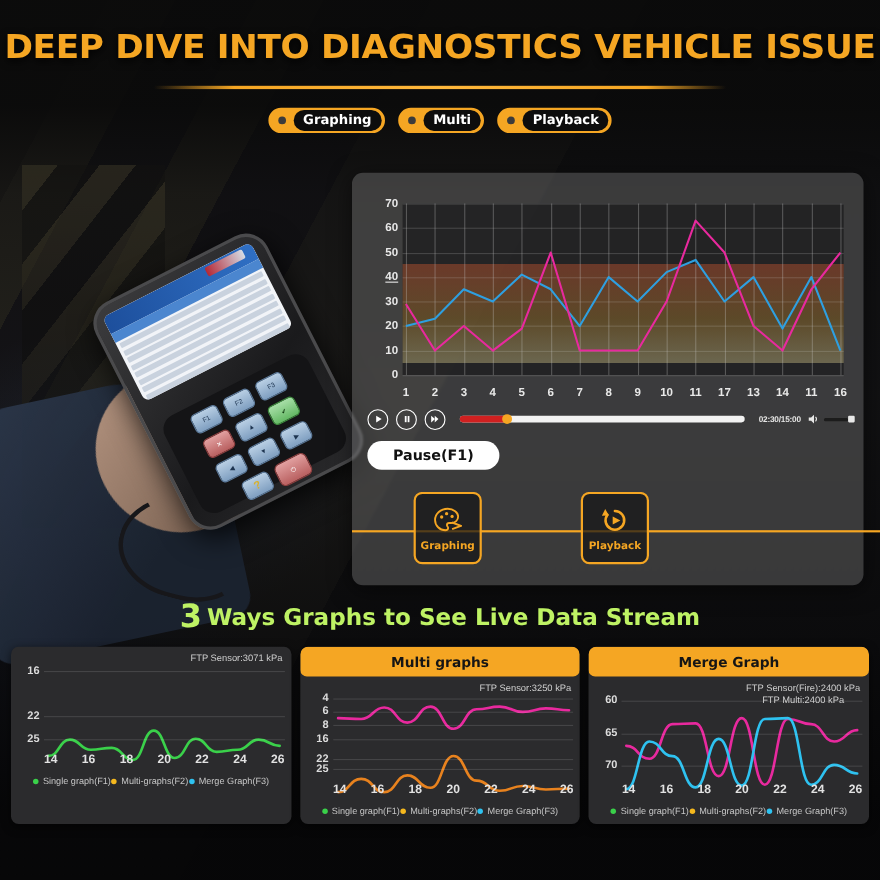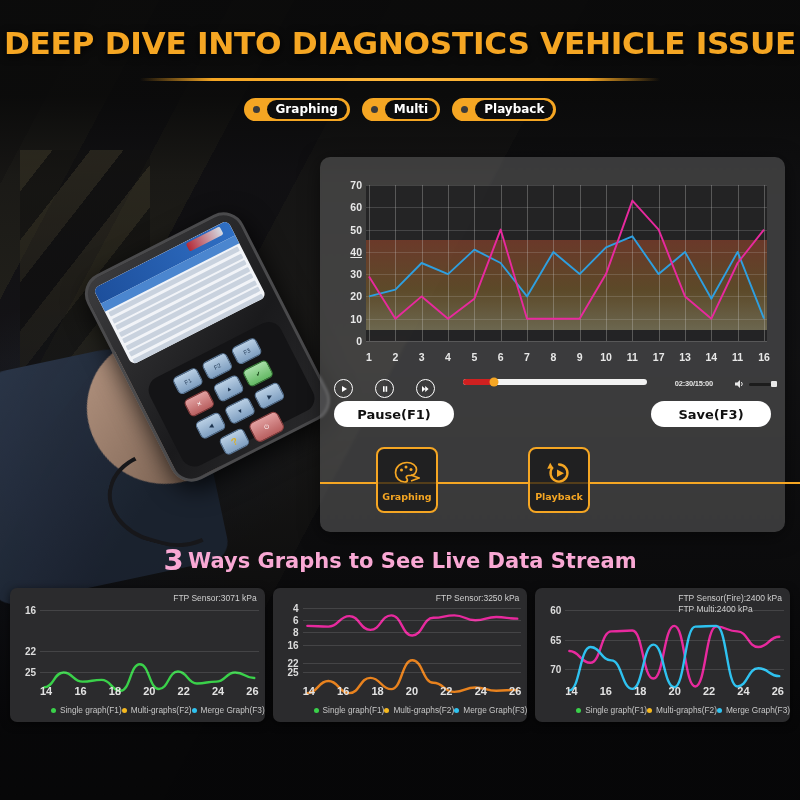--- a/index.html
+++ b/index.html
@@ -114,70 +114,70 @@
     background:linear-gradient(180deg,rgba(150,70,45,.62),rgba(140,105,45,.55) 55%,rgba(180,170,120,.5));
   }
   .grid-v,.grid-h{position:absolute;inset:0;}
   .grid-v i{position:absolute;top:0;bottom:0;width:1px;background:rgba(200,200,200,.32);}
   .grid-h i{position:absolute;left:0;right:0;height:1px;background:rgba(200,200,200,.20);}
   .ylab{position:absolute;left:0;width:28px;text-align:right;color:#e8e8e8;font-size:10.5px;font-weight:bold;transform:translateY(-50%);}
   .xlab{position:absolute;bottom:4px;color:#e8e8e8;font-size:10.5px;font-weight:bold;transform:translateX(-50%);}
   .svgwrap{position:absolute;inset:0;}
 
   
-  .player{position:absolute;left:14px;top:212px;right:14px;height:24px;display:flex;align-items:flex-start;gap:22px;margin-top:10px;}
+  .player{position:absolute;left:14px;top:212px;right:14px;height:24px;display:flex;align-items:center;gap:7px;}
   .pbtn{width:19px;height:19px;border-radius:50%;border:1.6px solid #fff;display:flex;align-items:center;justify-content:center;}
   .pbtn svg{display:block;}
   .track{flex:1;height:6px;background:#f2f2f2;border-radius:3px;position:relative;margin:0 6px;}
   .track .fill{position:absolute;left:0;top:0;bottom:0;width:16.6%;background:#d02020;border-radius:3px;}
   .track .dot{position:absolute;left:16.6%;top:50%;width:9px;height:9px;border-radius:50%;background:#F5A623;transform:translate(-50%,-50%);}
   .ttime{color:#e4e4e4;font-size:7.5px;font-weight:bold;letter-spacing:-.2px;}
   .vol{display:flex;align-items:center;gap:3px;}
   .volbar{width:22px;height:3px;background:#1c1c1c;border-radius:2px;position:relative;}
   .volbar::after{content:"";position:absolute;right:-6px;top:-1.5px;width:6px;height:6px;background:#e8e8e8;border-radius:1px;}
 
-  .fbtns{position:absolute;left:14px;top:244px;right:14px;display:flex;justify-content:space-between;gap:48px;}
+  .fbtns{position:absolute;left:14px;top:244px;right:14px;display:flex;gap:48px;}
   .fbtn{
     width:120px;height:26px;border-radius:14px;background:#fff;color:#111;
     font-size:13px;font-weight:bold;display:flex;align-items:center;justify-content:center;
     font-family:"DejaVu Sans", sans-serif;
   }
 
   
   .features{position:absolute;left:0;top:290px;right:0;height:70px;}
   .features .line{position:absolute;left:0;right:0;top:35px;height:2px;background:#F5A623;}
   .fcard{
     position:absolute;top:0;width:62px;height:66px;border:2px solid #F5A623;border-radius:8px;
     background:rgba(22,22,24,.72);display:flex;flex-direction:column;align-items:center;justify-content:center;gap:3px;
   }
   .fcard .fi{height:30px;display:flex;align-items:center;justify-content:center;}
   .fcard .fl{color:#F5A623;font-size:9.5px;font-weight:bold;font-family:"DejaVu Sans",sans-serif;}
 
   
-  .ways{position:absolute;top:543px;left:0;right:0;text-align:center;z-index:10;color:#f9a8d4;}
+  .ways{position:absolute;top:543px;left:0;right:0;text-align:center;z-index:10;color:#bef264;}
   .ways .num{font-size:29px;font-weight:900;vertical-align:-2px;font-family:"DejaVu Sans",sans-serif;}
   .ways .txt{font-size:21px;font-weight:bold;font-family:"DejaVu Sans",sans-serif;}
 
   
   .cards{position:absolute;left:10px;top:588px;right:10px;display:flex;gap:8px;z-index:10;}
   .card{flex:1;background:#2b2b2d;border-radius:7px;overflow:hidden;box-shadow:0 2px 9px rgba(0,0,0,.6);}
   .card-head{
     height:27px;background:#F5A623;color:#151515;font-size:12.5px;font-weight:bold;
     display:flex;align-items:center;justify-content:center;border-radius:6px;
     font-family:"DejaVu Sans",sans-serif;
   }
   .card-body{position:relative;height:112px;padding:6px 6px 0;}
-  .sensor{position:absolute;right:8px;top:5px;text-align:left;color:#cfcfcf;font-size:8.5px;line-height:1.35;margin-left:44px;}
+  .sensor{position:absolute;right:8px;top:5px;text-align:center;color:#cfcfcf;font-size:8.5px;line-height:1.35;margin-left:44px;}
   .mini{position:absolute;left:4px;right:4px;top:16px;bottom:22px;}
   .mini .yl{position:absolute;left:0;width:22px;text-align:right;color:#dcdcdc;font-size:10px;font-weight:bold;transform:translateY(-50%);}
   .mini .gl{position:absolute;left:26px;right:2px;height:1px;background:rgba(255,255,255,.12);}
   .mini .xr{position:absolute;left:26px;right:2px;bottom:-19px;display:flex;justify-content:space-between;}
   .mini .xr span{color:#e2e2e2;font-size:11px;font-weight:bold;}
   .mini svg{position:absolute;left:26px;top:0;right:2px;bottom:0;}
-  .legend{display:flex;justify-content:flex-end;align-items:center;padding:5px 0 7px;}
+  .legend{display:flex;justify-content:space-between;align-items:center;padding:5px 20px 7px;}
   .legend div{display:flex;align-items:center;gap:4px;color:#c6c6c6;font-size:8.3px;}
   .legend i{width:5px;height:5px;border-radius:50%;display:block;}
 </style>
 </head>
 <body>
 
 <div class="bg-photo"></div>
 <div class="hazard"></div>
 
 <div class="scene">
@@ -348,21 +348,20 @@
       <svg width="11" height="10" viewBox="0 0 11 10">
           <polygon points="0,3.5 2.4,3.5 5,1 5,9 2.4,6.5 0,6.5" fill="#e8e8e8"></polygon>
           <path d="M6.4 3 A3 3 0 0 1 6.4 7" stroke="#e8e8e8" stroke-width="1" fill="none"></path>
         </svg>
       <span class="volbar"></span>
     </div>
   </div>
 
   <div class="fbtns">
     <div class="fbtn">Pause(F1)</div>
-    <div class="fbtn">Save(F3)</div>
   </div>
 </div>
 
 <div class="features" style="position:absolute;left:320px;top:447px;width:480px;height:70px;z-index:9;">
   <div class="line"></div>
 
   <div class="fcard" style="left:56px">
     <span class="fi">
       <svg width="26" height="24" viewBox="0 0 26 24">
           <path d="M13 1.5C6.6 1.5 1.5 6 1.5 11.8c0 5.2 4.3 9.2 9.3 9.2 1.7 0 2.6-.9 2.6-2 0-.6-.3-1-.6-1.4-.3-.4-.5-.8-.5-1.3 0-1 .9-1.8 2-1.8h2.1c3.4 0 6.1-2.6 6.1-5.9C22.5 5 18.4 1.5 13 1.5z" fill="none" stroke="#F5A623" stroke-width="1.7"></path>
@@ -431,20 +430,21 @@
           <span>Multi-graphs(F2)</span>
         </div>
       <div>
           <i style="background:#2ec2f0"></i>
           <span>Merge Graph(F3)</span>
         </div>
     </div>
   </div>
 
   <div class="card">
+    <div class="card-head">Multi graphs</div>
     <div class="card-body">
       <div class="sensor">
         <div>FTP Sensor:3250 kPa</div>
       </div>
       <div class="mini" id="mini2">
         <svg viewBox="0 0 200 90" preserveAspectRatio="none">
             <path id="p2a" fill="none" stroke="#E8299E" stroke-width="2.2" stroke-linejoin="round" stroke-linecap="round" d="M4.0 20.0 C13.6 20.0,13.6 20.7,23.2 20.7 C32.8 20.7,32.8 11.1,42.4 11.1 C52.0 11.1,52.0 23.7,61.6 23.7 C71.2 23.7,71.2 10.4,80.8 10.4 C90.4 10.4,90.4 28.8,100.0 28.8 C109.6 28.8,109.6 12.6,119.2 12.6 C128.8 12.6,128.8 10.4,138.4 10.4 C148.0 10.4,148.0 14.8,157.6 14.8 C167.2 14.8,167.2 11.9,176.8 11.9 C186.4 11.9,186.4 13.4,196.0 13.4"></path>
             <path id="p2b" fill="none" stroke="#e8821e" stroke-width="2.2" stroke-linejoin="round" stroke-linecap="round" d="M4.0 81.5 C13.6 81.5,13.6 70.5,23.2 70.5 C32.8 70.5,32.8 81.5,42.4 81.5 C52.0 81.5,52.0 67.6,61.6 67.6 C71.2 67.6,71.2 77.9,80.8 77.9 C90.4 77.9,90.4 51.5,100.0 51.5 C109.6 51.5,109.6 72.0,119.2 72.0 C128.8 72.0,128.8 80.4,138.4 80.4 C148.0 80.4,148.0 76.4,157.6 76.4 C167.2 76.4,167.2 79.3,176.8 79.3 C186.4 79.3,186.4 78.6,196.0 78.6"></path>
           </svg>
       <div class="yl" style="top: 5%;">4</div>
@@ -480,20 +480,21 @@
           <span>Multi-graphs(F2)</span>
         </div>
       <div>
           <i style="background:#2ec2f0"></i>
           <span>Merge Graph(F3)</span>
         </div>
     </div>
   </div>
 
   <div class="card">
+    <div class="card-head">Merge Graph</div>
     <div class="card-body">
       <div class="sensor">
         <div>FTP Sensor(Fire):2400 kPa</div>
         <div>FTP Multi:2400 kPa</div>
       </div>
       <div class="mini" id="mini3">
         <svg viewBox="0 0 200 90" preserveAspectRatio="none">
             <path id="p3a" fill="none" stroke="#E8299E" stroke-width="2.2" stroke-linejoin="round" stroke-linecap="round" d="M4.0 43.0 C13.6 43.0,13.6 53.8,23.2 53.8 C32.8 53.8,32.8 25.0,42.4 25.0 C52.0 25.0,52.0 24.3,61.6 24.3 C71.2 24.3,71.2 68.2,80.8 68.2 C90.4 68.2,90.4 20.0,100.0 20.0 C109.6 20.0,109.6 75.4,119.2 75.4 C128.8 75.4,128.8 20.7,138.4 20.7 C148.0 20.7,148.0 25.0,157.6 25.0 C167.2 25.0,167.2 39.4,176.8 39.4 C186.4 39.4,186.4 30.0,196.0 30.0"></path>
             <path id="p3b" fill="none" stroke="#2ec2f0" stroke-width="2.2" stroke-linejoin="round" stroke-linecap="round" d="M4.0 79.0 C13.6 79.0,13.6 39.4,23.2 39.4 C32.8 39.4,32.8 51.6,42.4 51.6 C52.0 51.6,52.0 77.6,61.6 77.6 C71.2 77.6,71.2 37.2,80.8 37.2 C90.4 37.2,90.4 76.1,100.0 76.1 C109.6 76.1,109.6 20.7,119.2 20.7 C128.8 20.7,128.8 20.0,138.4 20.0 C148.0 20.0,148.0 75.4,157.6 75.4 C167.2 75.4,167.2 58.8,176.8 58.8 C186.4 58.8,186.4 66.0,196.0 66.0"></path>
           </svg>

